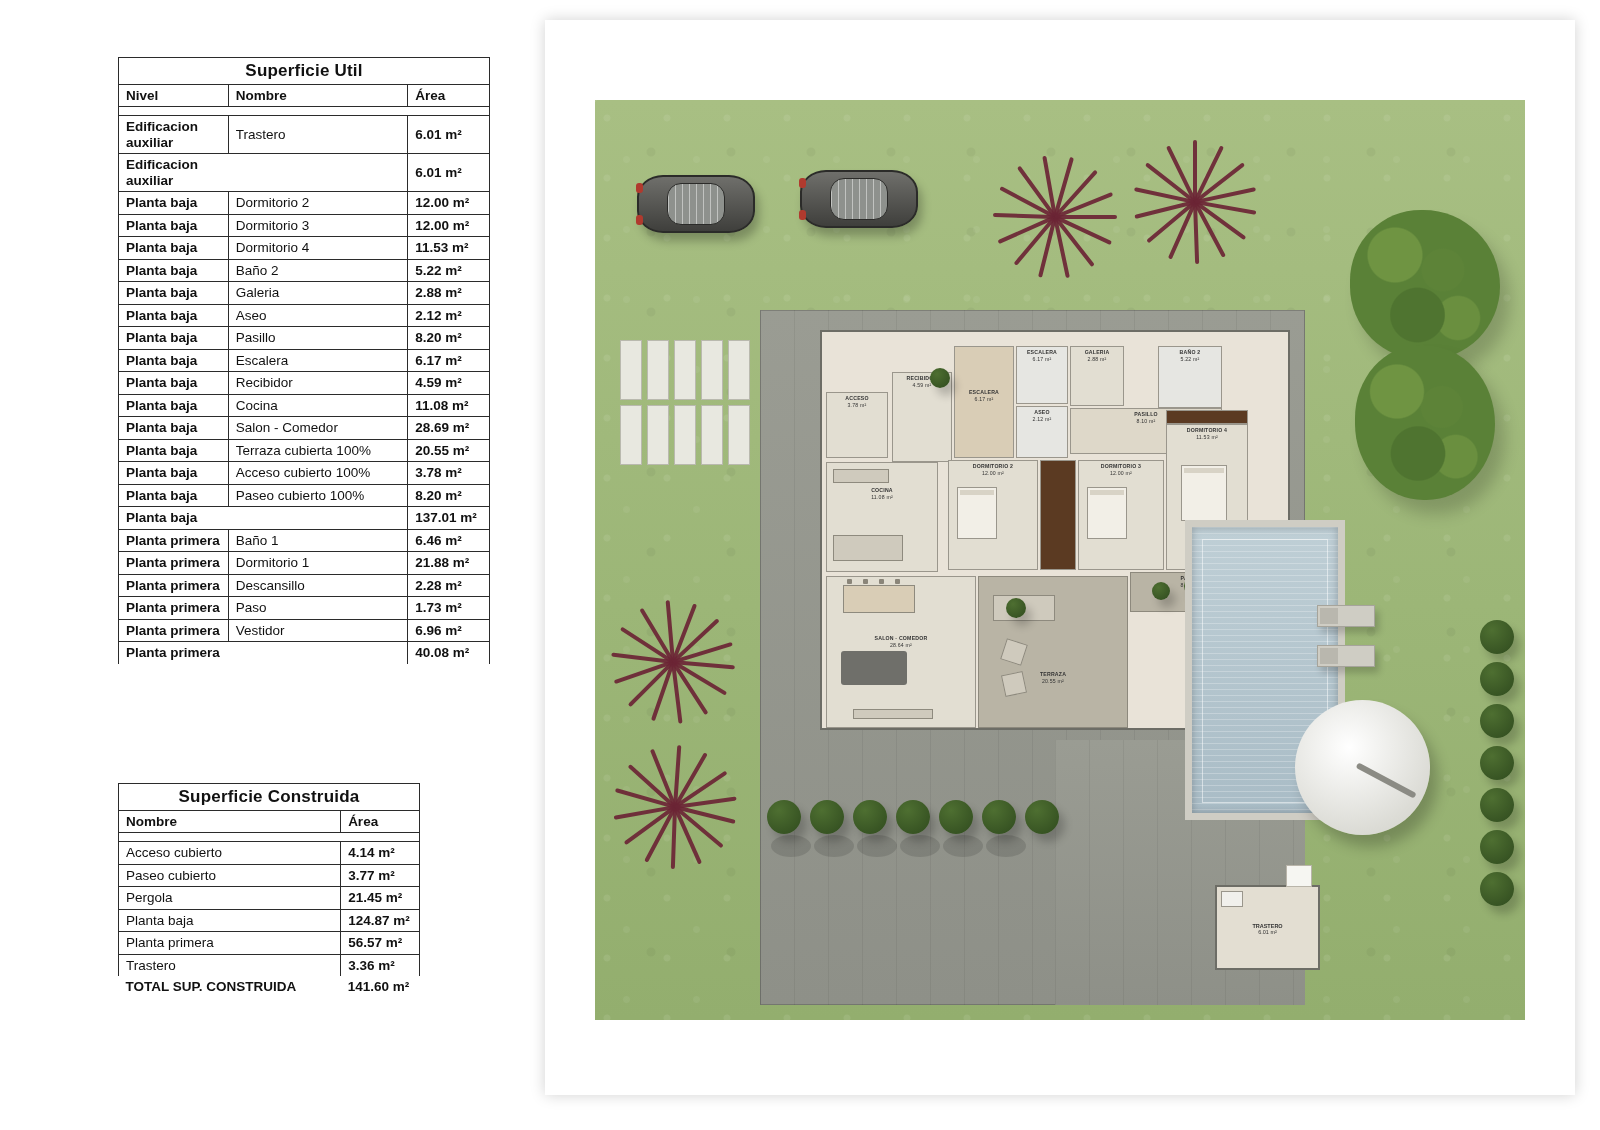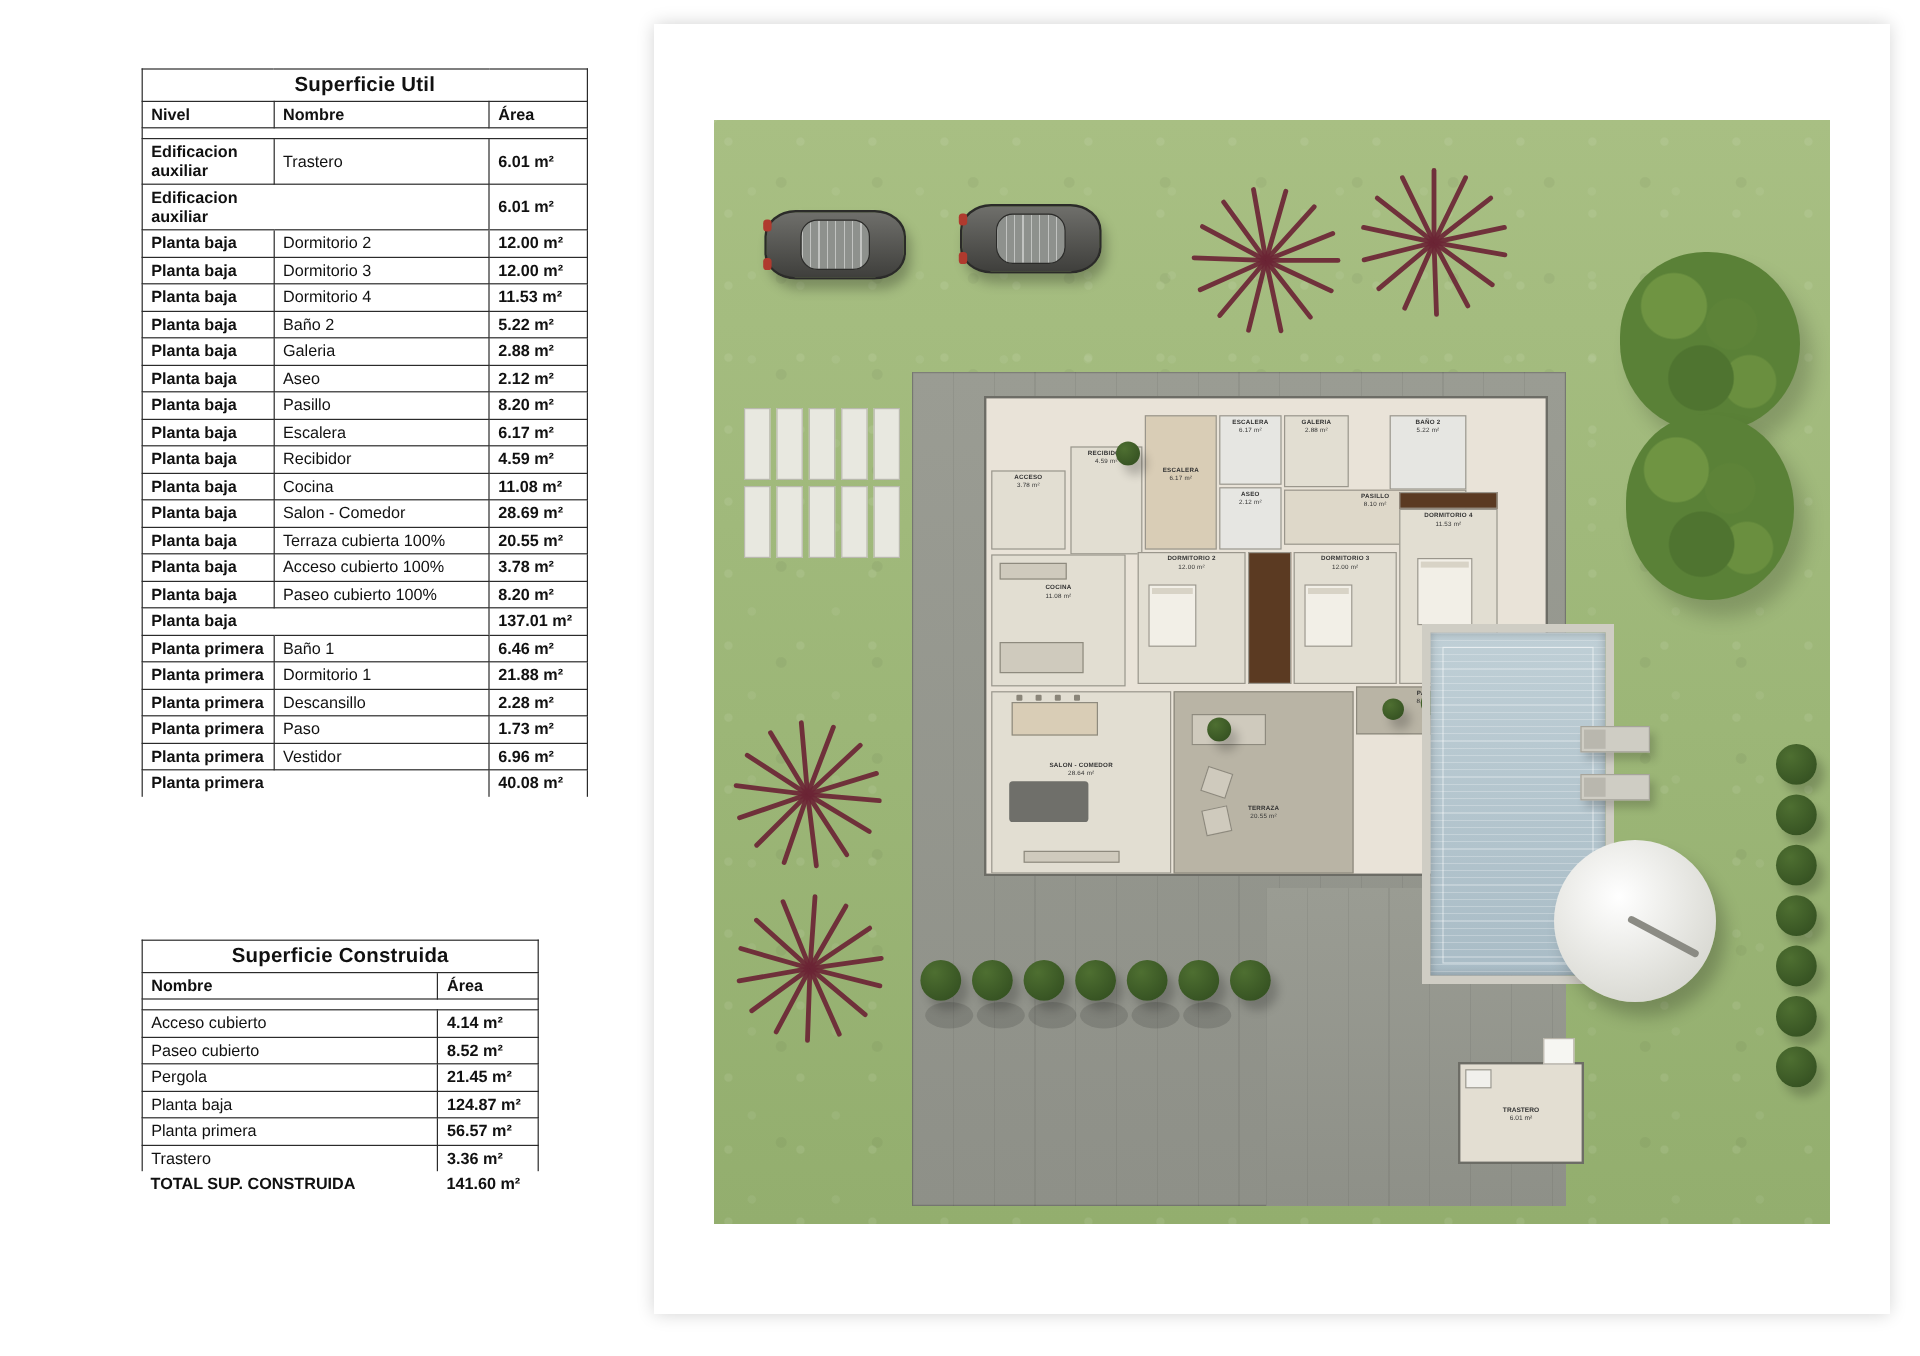--- a/index.html
+++ b/index.html
@@ -42,21 +42,21 @@
   .b { font-weight:bold; }
   .spacer-row td { border:none; height:9px; padding:0; }
   .subtotal .sub-name { font-weight:bold; border-right:none; }
   .subtotal .sub-mid { border-left:none; border-right:none; }
   .grandtotal .gt-name { font-weight:bold; border-right:none; border-bottom:none; border-left:none;}
   .grandtotal .gt-mid { border:none; }
   .grandtotal .gt-val { font-weight:bold; border:none; }
   .sub-noline { border-bottom:none !important; }
 
   #table2-wrap { position:absolute; left:118px; top:783px; width:380px; }
-  table.area-table2 { border-collapse:collapse; width:331px; font-size:13.5px; color:#111; }
+  table.area-table2 { border-collapse:collapse; width:302px; font-size:13.5px; color:#111; }
   table.area-table2 td { border:1px solid #2b2b2b; padding:3px 7px; line-height:1.15;}
   table.area-table2 .c-n { width:270px; }
   table.area-table2 .c-a { width:88px; font-weight:bold; }
 
   
   #plan-frame {
     position:absolute; left:545px; top:20px; width:1030px; height:1075px;
     background:#ffffff;
     box-shadow:0 0 14px rgba(0,0,0,0.18);
   }
@@ -358,21 +358,21 @@
     </tr>
     <tr class="spacer-row">
           <td colspan="2"></td>
         </tr>
     <tr>
           <td class="c-n">Acceso cubierto</td>
           <td class="c-a">4.14 m²</td>
         </tr>
     <tr>
           <td class="c-n">Paseo cubierto</td>
-          <td class="c-a">8.52 m²</td>
+          <td class="c-a">3.77 m²</td>
         </tr>
     <tr>
           <td class="c-n">Pergola</td>
           <td class="c-a">21.45 m²</td>
         </tr>
     <tr>
           <td class="c-n">Planta baja</td>
           <td class="c-a">124.87 m²</td>
         </tr>
     <tr>

